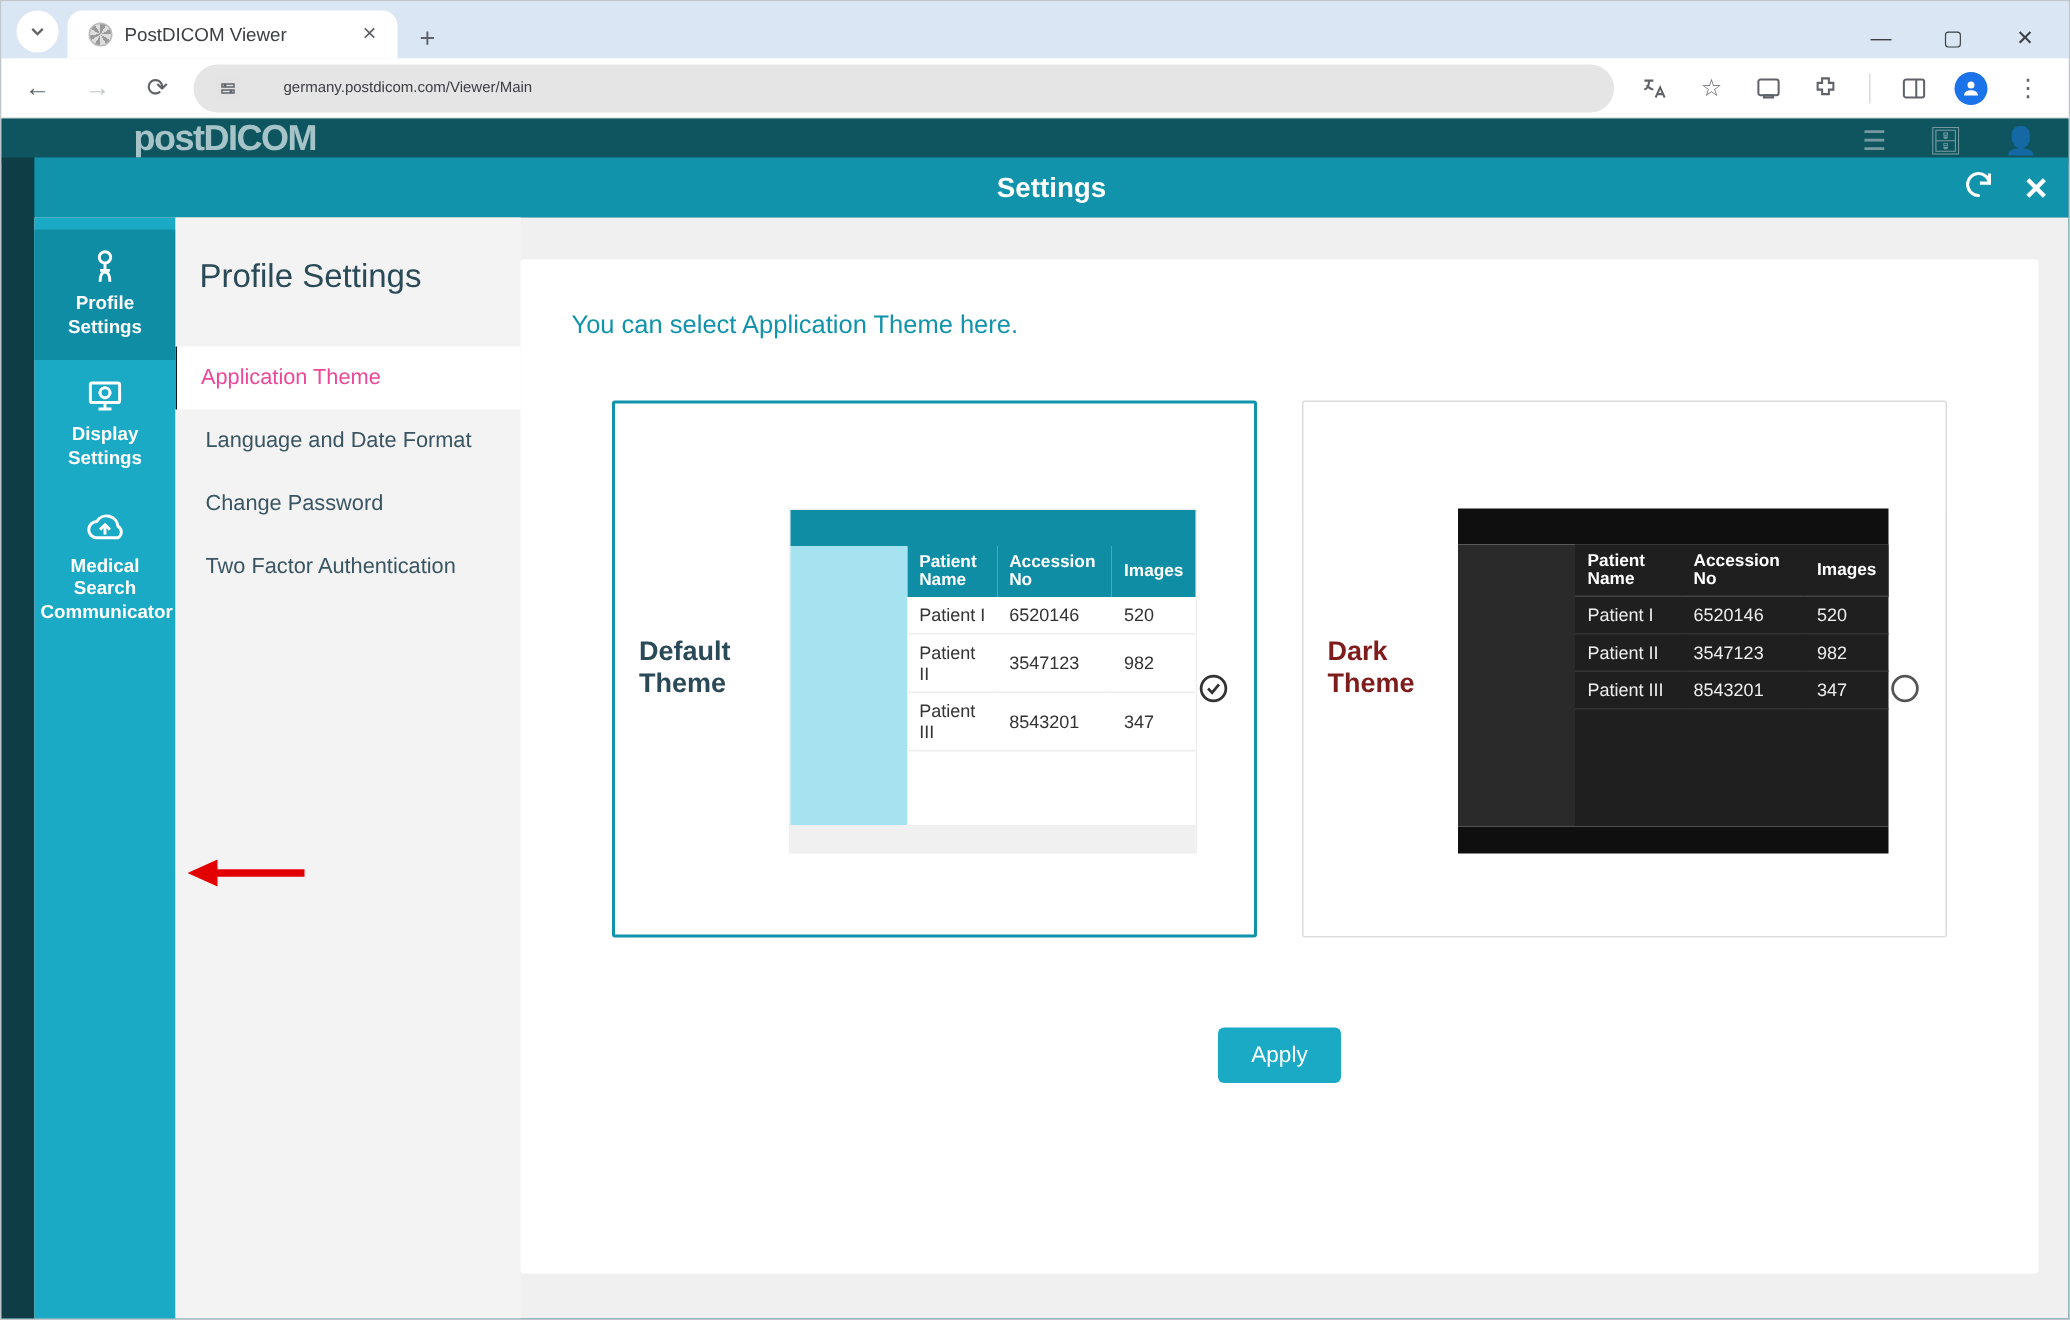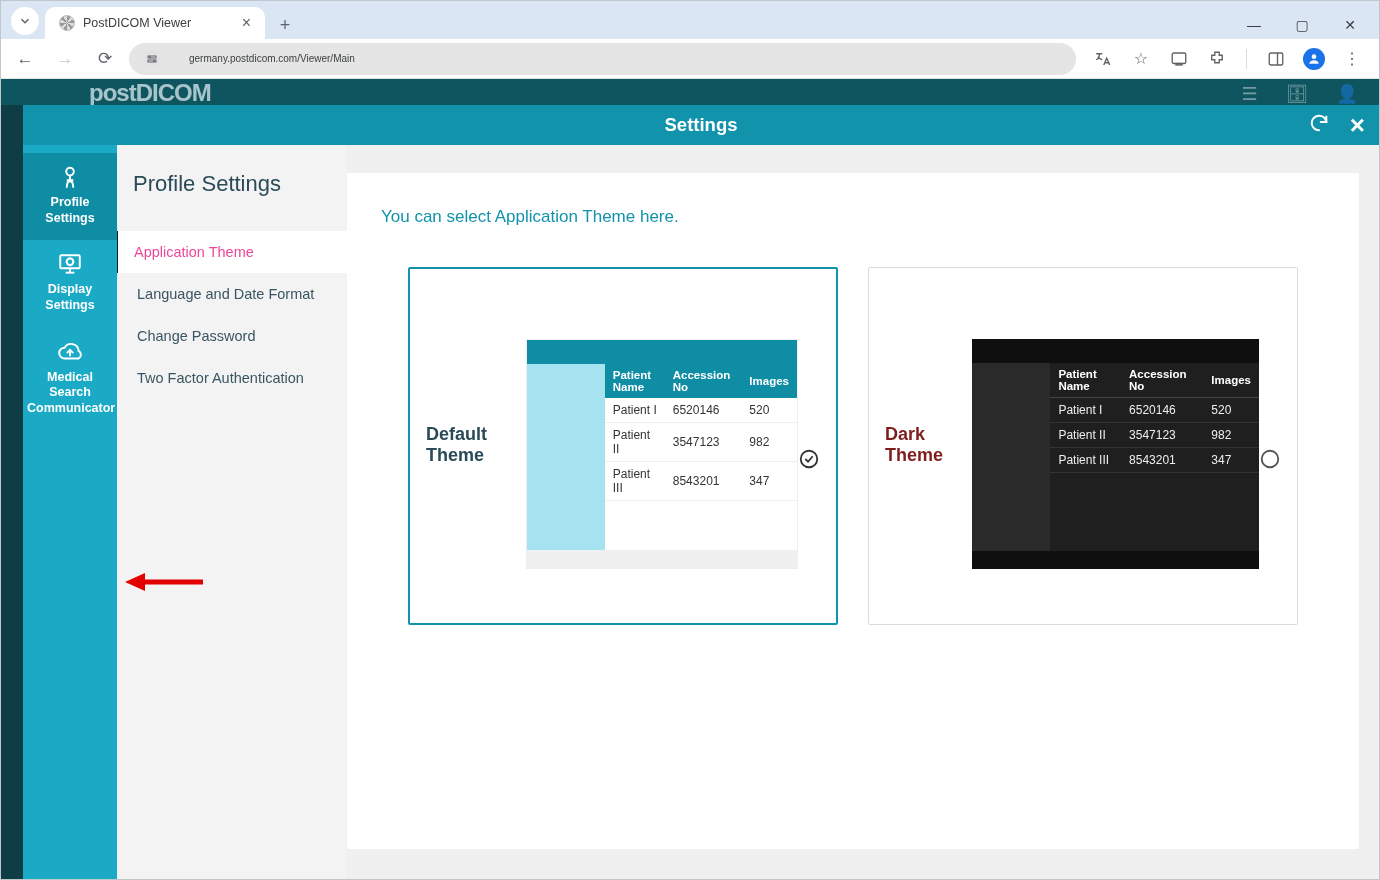--- a/index.html
+++ b/index.html
@@ -357,17 +357,20 @@
               <div class="tc-footer"></div>
             </div>
             <div class="tc-radio">
               <svg viewBox="0 0 24 24">
                   <circle cx="12" cy="12" r="9"></circle>
                 </svg>
             </div>
           </div>
         </div>
 
+        <div class="apply-row">
+          <button class="apply-btn"><span>Apply</span></button>
+        </div>
       </div>
 
     </div>
   </div>
 </div>
 
 </body></html>

